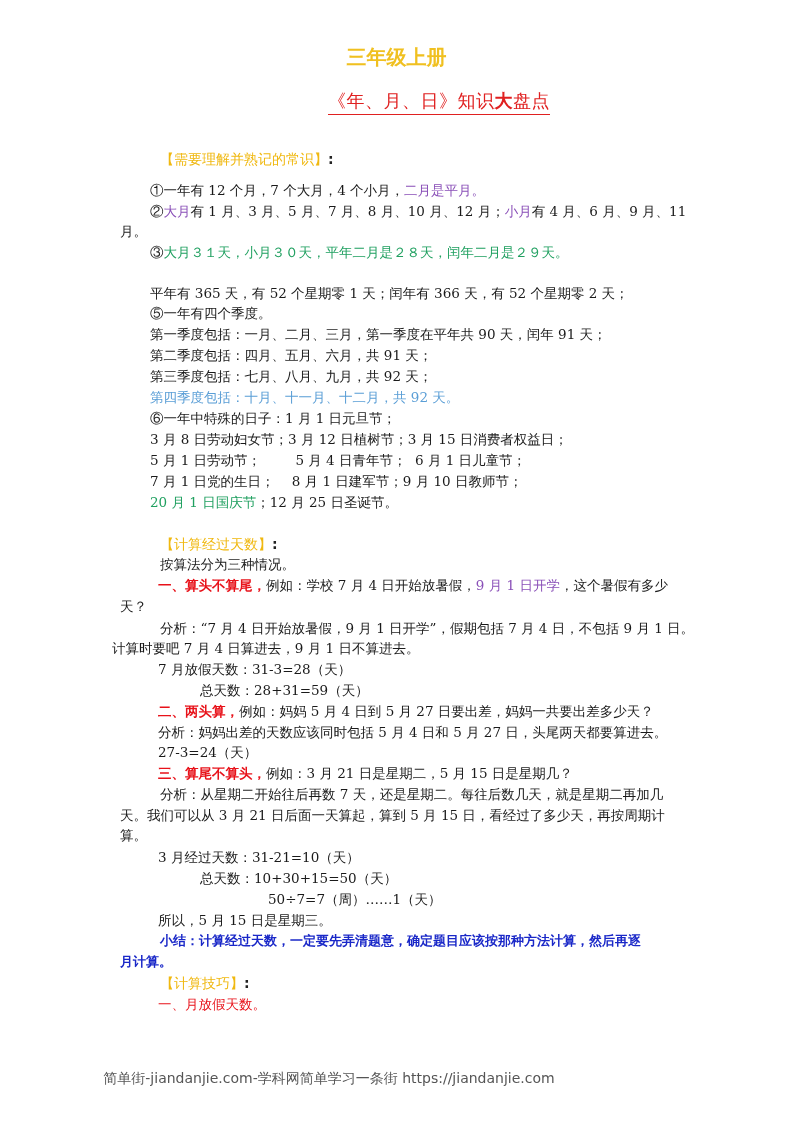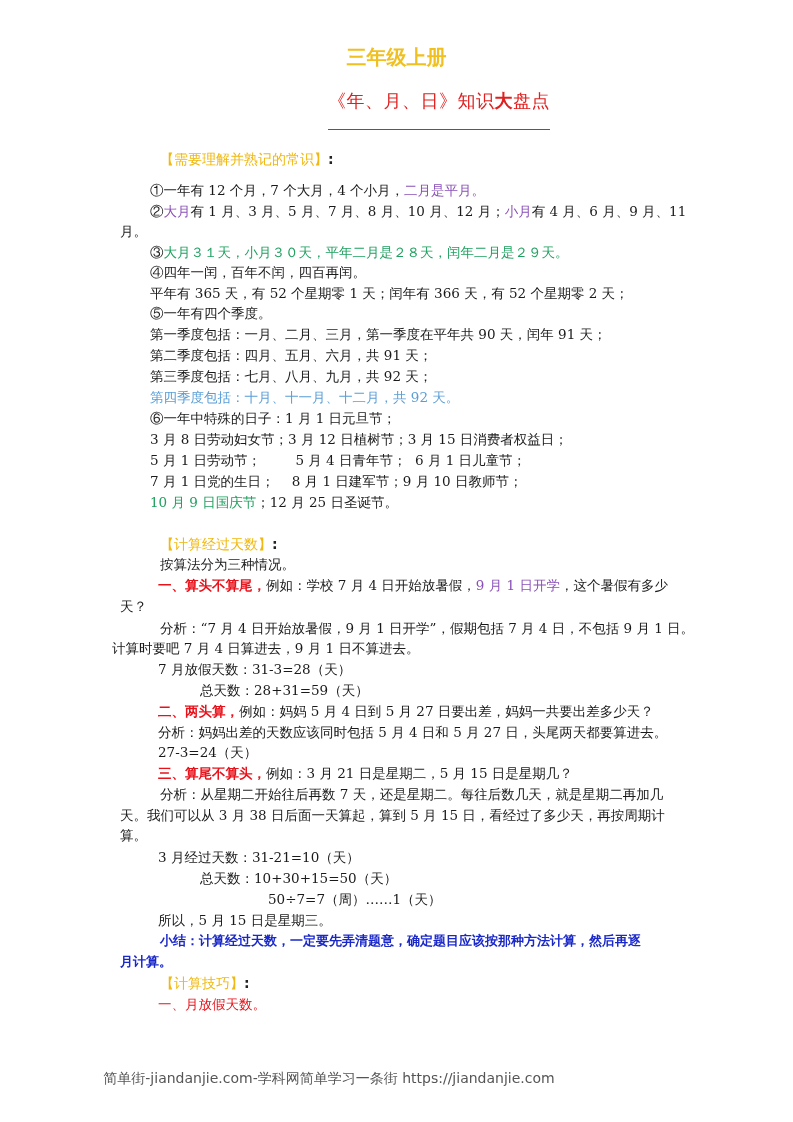--- a/index.html
+++ b/index.html
@@ -2,21 +2,21 @@
 <html><head>
   <meta charset="utf-8">
   <style>
     html, body { margin: 0; padding: 0; background: #ffffff; }
     body { width: 793px; height: 1122px; position: relative; overflow: hidden;
            font-family: "DejaVu Serif", "Liberation Serif", serif; color: #1a1a1a; }
     .page { position: absolute; left: 0; top: 0; width: 793px; height: 1122px; }
     .title1 { position: absolute; left: 0; width: 793px; top: 44px; text-align: center;
               font-family: "DejaVu Sans", sans-serif; font-weight: bold; font-size: 20px; color: #f0c020; }
     .title2 { position: absolute; left: 328px; top: 89px; font-size: 18px; color: #e02020;
-              border-bottom: 1.5px solid #e02020; padding-bottom: 16px; letter-spacing: 0.5px; }
+              border-bottom: 1.5px solid #e02020; padding-bottom: 1px; letter-spacing: 0.5px; }
     .title2 b { font-weight: bold; }
     .line { position: absolute; font-size: 13.5px; line-height: 20px; white-space: nowrap; }
     .h-yellow { color: #f0b810; font-family: "DejaVu Sans", sans-serif; font-size: 14px; }
     .h-yellow .colon { color: #222; font-weight: bold; }
     .purple { color: #8a50b8; }
     .green { color: #20a060; }
     .lightblue { color: #5a9ed6; }
     .red-bold { color: #e8121a; font-weight: bold; font-family: Liberation Serif, serif; }
     .blue-bold { color: #1a28c8; font-weight: bold; font-family: "DejaVu Sans", sans-serif; }
     .red { color: #e8121a; font-family: "DejaVu Sans", sans-serif; }
@@ -44,33 +44,32 @@
 
   <div class="line" style="left:150px; top:201px;">
     <span>②</span><span class="purple">大月</span><span>有 1 月、3 月、5 月、7 月、8 月、10 月、12 月；</span><span class="purple">小月</span><span>有 4 月、6 月、9 月、11</span>
   </div>
   <div class="line" style="left:120px; top:221px;">月。</div>
 
   <div class="line" style="left:150px; top:242px;">
     <span>③</span><span class="green">大月３１天，小月３０天，平年二月是２８天，闰年二月是２９天。</span>
   </div>
 
-  <div class="line" style="left:150px; top:262px;">④四年一闰，百年不闰，四百再闰。</div>
   <div class="line" style="left:150px; top:283px;">平年有 365 天，有 52 个星期零 1 天；闰年有 366 天，有 52 个星期零 2 天；</div>
   <div class="line" style="left:150px; top:303px;">⑤一年有四个季度。</div>
   <div class="line" style="left:150px; top:324px;">第一季度包括：一月、二月、三月，第一季度在平年共 90 天，闰年 91 天；</div>
   <div class="line" style="left:150px; top:345px;">第二季度包括：四月、五月、六月，共 91 天；</div>
   <div class="line" style="left:150px; top:366px;">第三季度包括：七月、八月、九月，共 92 天；</div>
   <div class="line lightblue" style="left:150px; top:387px;">第四季度包括：十月、十一月、十二月，共 92 天。</div>
   <div class="line" style="left:150px; top:408px;">⑥一年中特殊的日子：1 月 1 日元旦节；</div>
   <div class="line" style="left:150px; top:429px;">3 月 8 日劳动妇女节；3 月 12 日植树节；3 月 15 日消费者权益日；</div>
   <div class="line" style="left:150px; top:450px; white-space:pre;">5 月 1 日劳动节；        5 月 4 日青年节；  6 月 1 日儿童节；</div>
   <div class="line" style="left:150px; top:471px; white-space:pre;">7 月 1 日党的生日；    8 月 1 日建军节；9 月 10 日教师节；</div>
   <div class="line" style="left:150px; top:492px;">
-    <span class="green">10 月 9 日国庆节</span><span>；12 月 25 日圣诞节。</span>
+    <span class="green">20 月 1 日国庆节</span><span>；12 月 25 日圣诞节。</span>
   </div>
 
   <div class="line h-yellow" style="left:160px; top:534px;">
     <span>【计算经过天数】</span><span class="colon">:</span>
   </div>
   <div class="line" style="left:160px; top:554px;">按算法分为三种情况。</div>
 
   <div class="line" style="left:158px; top:575px;">
     <span class="red-bold">一、算头不算尾，</span><span>例如：学校 7 月 4 日开始放暑假，</span><span class="purple">9 月 1 日开学</span><span>，这个暑假有多少</span>
   </div>
@@ -83,21 +82,21 @@
   <div class="line" style="left:158px; top:701px;">
     <span class="red-bold">二、两头算，</span><span>例如：妈妈 5 月 4 日到 5 月 27 日要出差，妈妈一共要出差多少天？</span>
   </div>
   <div class="line" style="left:158px; top:722px;">分析：妈妈出差的天数应该同时包括 5 月 4 日和 5 月 27 日，头尾两天都要算进去。</div>
   <div class="line" style="left:158px; top:742px;">27-3=24（天）</div>
 
   <div class="line" style="left:158px; top:763px;">
     <span class="red-bold">三、算尾不算头，</span><span>例如：3 月 21 日是星期二，5 月 15 日是星期几？</span>
   </div>
   <div class="line" style="left:160px; top:784px;">分析：从星期二开始往后再数 7 天，还是星期二。每往后数几天，就是星期二再加几</div>
-  <div class="line" style="left:120px; top:805px;">天。我们可以从 3 月 38 日后面一天算起，算到 5 月 15 日，看经过了多少天，再按周期计</div>
+  <div class="line" style="left:120px; top:805px;">天。我们可以从 3 月 21 日后面一天算起，算到 5 月 15 日，看经过了多少天，再按周期计</div>
   <div class="line" style="left:120px; top:825px;">算。</div>
   <div class="line" style="left:158px; top:847px;">3 月经过天数：31-21=10（天）</div>
   <div class="line" style="left:200px; top:868px;">总天数：10+30+15=50（天）</div>
   <div class="line" style="left:268px; top:889px;">50÷7=7（周）……1（天）</div>
   <div class="line" style="left:158px; top:910px;">所以，5 月 15 日是星期三。</div>
 
   <div class="line blue-bold" style="left:160px; top:931px; font-size:13px;">小结：计算经过天数，一定要先弄清题意，确定题目应该按那种方法计算，然后再逐</div>
   <div class="line blue-bold" style="left:120px; top:952px; font-size:13px;">月计算。</div>
 
   <div class="line h-yellow" style="left:160px; top:973px;">

